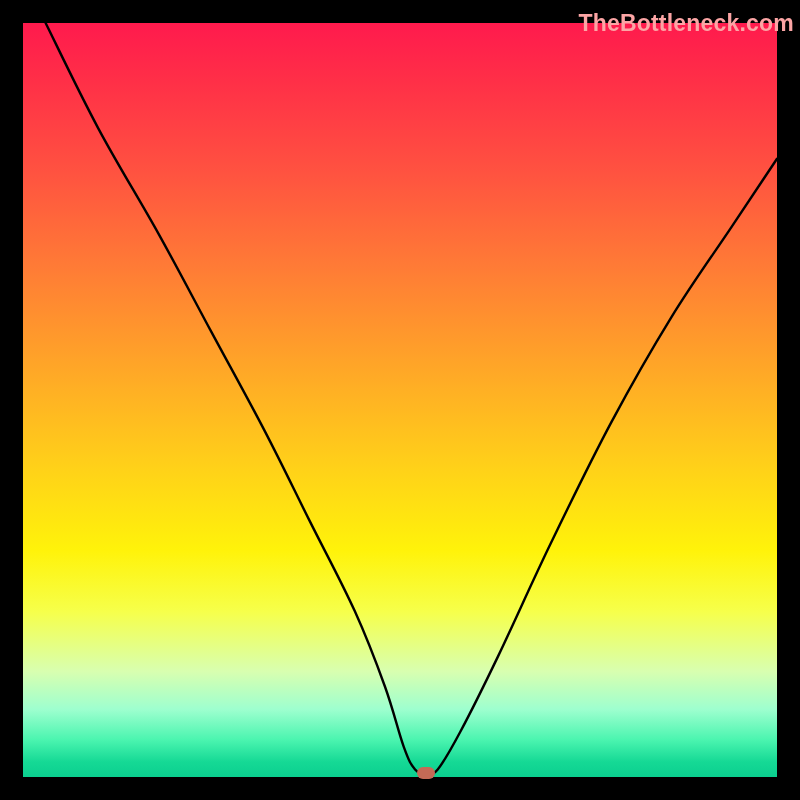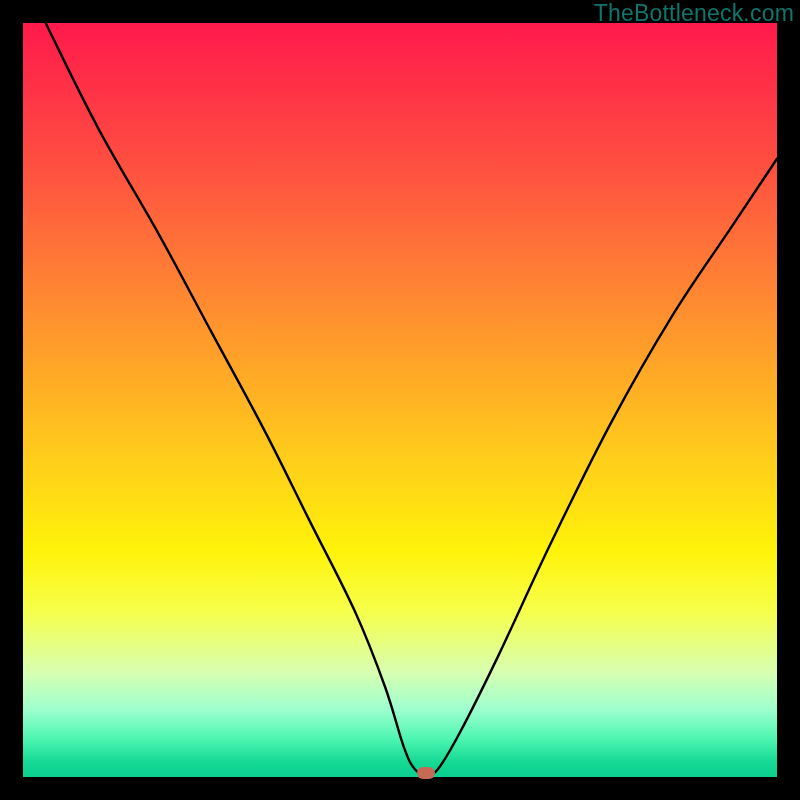--- a/index.html
+++ b/index.html
@@ -28,26 +28,26 @@
       #f6ff4a 78%,
       #d8ffb0 86%,
       #9effcf 91%,
       #4cf5b0 95%,
       #15d995 98%,
       #0bcf8f 100%
     );
   }
   .watermark {
     position: absolute;
-    top: 0px;
+    top: 10px;
     right: 6px;
     font-family: Arial, Helvetica, sans-serif;
     font-size: 23px;
-    font-weight: 400;
-    color: #0f766e;
+    font-weight: 700;
+    color: #fca5a5;
     letter-spacing: 0.2px;
   }
   .curve-svg {
     position: absolute;
     left: 0; top: 0;
     width: 754px;
     height: 754px;
   }
   .curve-path {
     fill: none;

